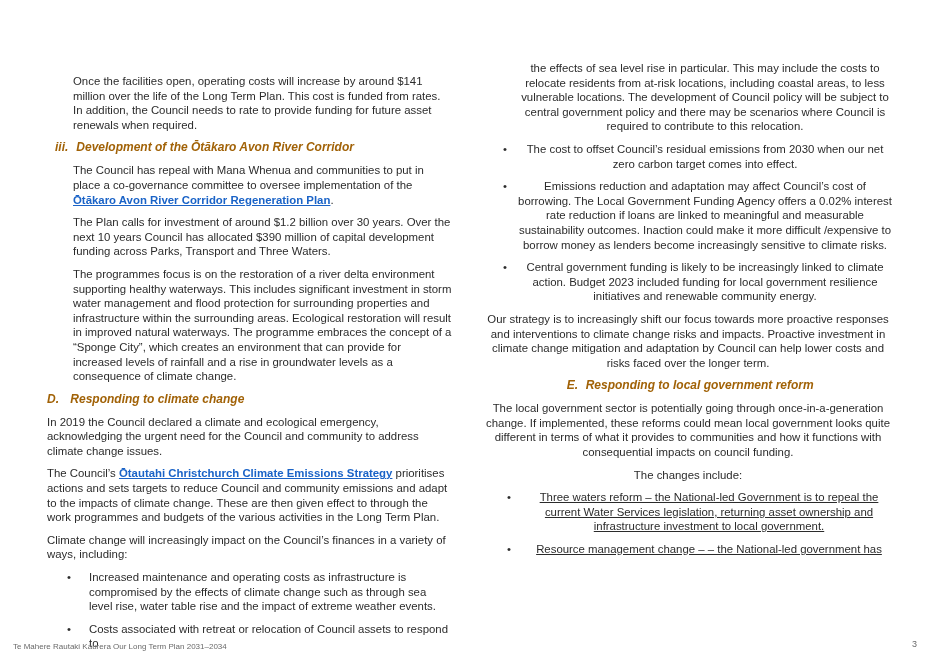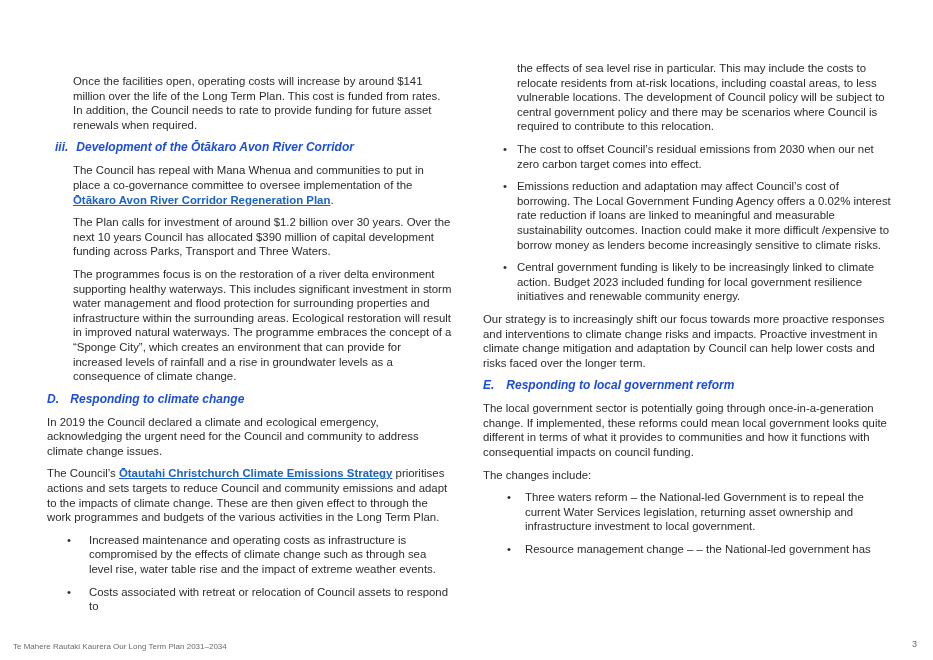--- a/index.html
+++ b/index.html
@@ -1,33 +1,33 @@
 <!DOCTYPE html>
 <html><head>
 <meta charset="utf-8">
 <style>
   html, body { margin: 0; padding: 0; background: #ffffff; }
   body { width: 933px; height: 660px; position: relative; overflow: hidden;
          font-family: "Liberation Sans", "DejaVu Sans", sans-serif; color: #2b2b2b; }
   .col { position: absolute; top: 61px; font-size: 11.4px; line-height: 14.6px; }
   .col.left { left: 47px; width: 405px; margin-top: 13px; }
-  .col.right { left: 483px; width: 410px; top: 61px; }
+  .col.right { left: 483px; width: 410px; top: 61px; text-align: center; }
   p { margin: 0 0 8px 0; }
   .indent { padding-left: 26px; }
-  h3 { margin: 0 0 8px 0; font-size: 12px; font-weight: bold; font-style: italic; color: #1d4ed8; line-height: 15px; }
+  h3 { margin: 0 0 8px 0; font-size: 12px; font-weight: bold; font-style: italic; color: #a16207; line-height: 15px; }
   h3 .num { display: inline-block; width: 20px; }
   h3.sub { padding-left: 8px; }
   h3.sub .num { width: 18px; }
   ul { margin: 0 0 8px 0; padding: 0; list-style: none; }
   li { position: relative; padding-left: 42px; margin-bottom: 8px; }
   li::before { content: "\2022"; position: absolute; left: 20px; top: 0; }
   li.cont::before { content: ""; }
   .right li { padding-left: 34px; }
   .right li::before { left: 20px; }
-  .right ul.wide li { padding-left: 42px; }
+  .right ul.wide li { padding-left: 42px; text-decoration: underline; }
   .right ul.wide li::before { left: 24px; }
   a.link { color: #1a63c7; text-decoration: underline; font-weight: bold; }
   .footer { position: absolute; left: 13px; top: 642px; font-size: 8px; color: #6a6a6a; }
   .pagenum { position: absolute; left: 912px; top: 639px; font-size: 9px; color: #6a6a6a; }
 </style>
 </head>
 <body>
 
 <div class="col left">
   <p class="indent">Once the facilities open, operating costs will increase by around $141 million over the life of the Long Term Plan. This cost is funded from rates. In addition, the Council needs to rate to provide funding for future asset renewals when required.</p>
@@ -48,20 +48,21 @@
     <span class="num">D.</span>
     <span>Responding to climate change</span>
   </h3>
 
   <p>In 2019 the Council declared a climate and ecological emergency, acknowledging the urgent need for the Council and community to address climate change issues.</p>
 
   <p>
     <span>The Council’s </span><a class="link" href="#">Ōtautahi Christchurch Climate Emissions Strategy</a><span> prioritises actions and sets targets to reduce Council and community emissions and adapt to the impacts of climate change. These are then given effect to through the work programmes and budgets of the various activities in the Long Term Plan.</span>
   </p>
 
+  <p>Climate change will increasingly impact on the Council’s finances in a variety of ways, including:</p>
 
   <ul>
     <li>Increased maintenance and operating costs as infrastructure is compromised by the effects of climate change such as through sea level rise, water table rise and the impact of extreme weather events.</li>
     <li>Costs associated with retreat or relocation of Council assets to respond to</li>
   </ul>
 </div>
 
 <div class="col right">
   <ul>
     <li class="cont">the effects of sea level rise in particular. This may include the costs to relocate residents from at-risk locations, including coastal areas, to less vulnerable locations. The development of Council policy will be subject to central government policy and there may be scenarios where Council is required to contribute to this relocation.</li>

